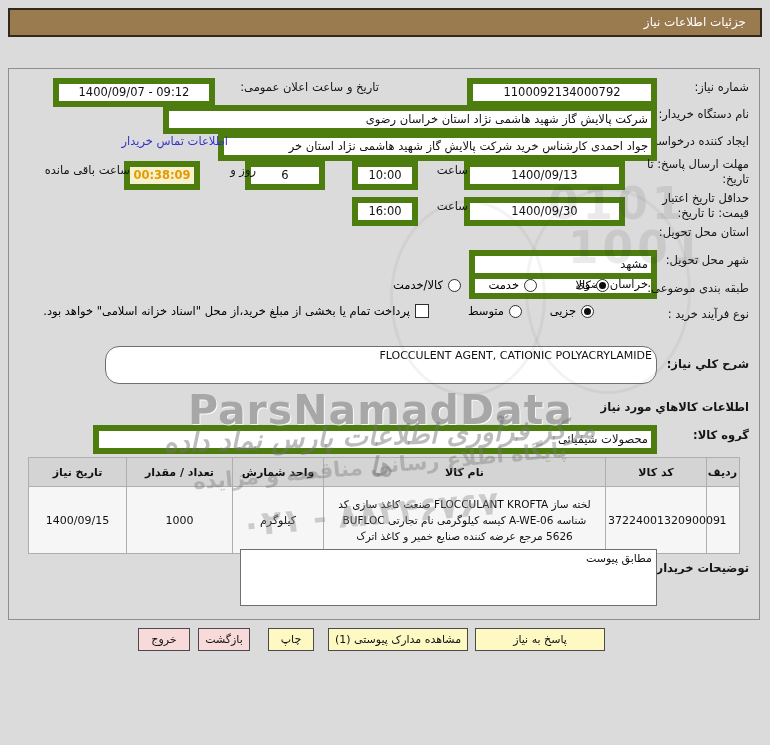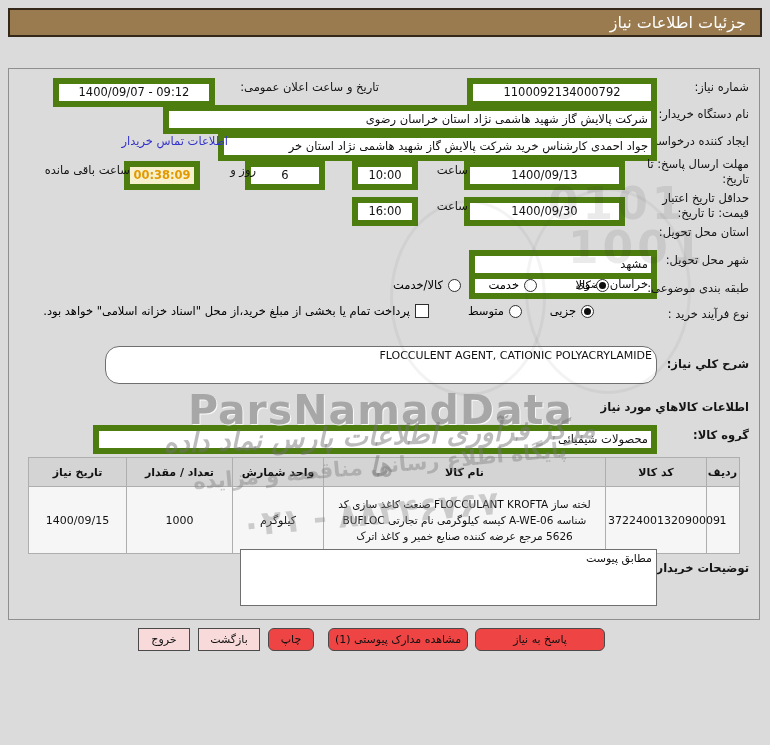--- a/index.html
+++ b/index.html
@@ -1,21 +1,21 @@
 <!DOCTYPE html>
 <html lang="fa" dir="rtl"><head>
 <meta charset="utf-8">
 <style>
   html,body { margin:0; padding:0; background:#dbdbdb; }
   .page { position:relative; width:770px; height:745px; background:#dbdbdb;
           font-family:"DejaVu Sans", sans-serif; direction:rtl; overflow:hidden; }
 
   .titlebar { position:absolute; top:8px; left:8px; width:754px; height:29px;
               background:#9a7b50; border:2px solid #33281a; box-sizing:border-box;
-              color:#fff; font-size:16px; line-height:25px; text-align:right;
+              color:#fff; font-size:12px; line-height:25px; text-align:right;
               padding-right:14px; }
 
   .panel { position:absolute; top:68px; left:8px; width:752px; height:552px;
            border:1px solid #8f8f8f; box-sizing:border-box; }
 
   .lbl { position:absolute; font-size:11.5px; color:#151515; white-space:nowrap; }
   .lbl.wrap { white-space:normal; width:118px; text-align:right; line-height:1.3; }
   .lbl.bold { font-weight:bold; }
 
   .ibox { position:absolute; background:#fff; border:6px solid #4d7c0f; height:17px;
@@ -40,21 +40,21 @@
 
   table.items { position:absolute; top:388px; right:19px; width:711px;
                 border-collapse:separate; border-spacing:1px; background:#aeaeae;
                 font-size:11px; table-layout:fixed; }
   table.items th { background:#d4d4d4; font-weight:bold; height:24px; padding:2px; color:#111; }
   table.items td { background:#f6f6f6; text-align:center; height:60px; padding:2px; color:#111; }
   table.items td.name { font-size:10.5px; line-height:1.55; padding:3px 8px; }
 
   .btn { position:absolute; top:628px; height:23px; border:1px solid #4a4a4a;
          font-size:11px; font-family:inherit; cursor:pointer; padding:0; color:#111; }
-  .btn.green { background:#ef4444;border-radius:6px; }
+  .btn.green { background:#fef9c3; }
   .btn.pink  { background:#f9dada; }
 
   
   .wm { position:absolute; pointer-events:none; z-index:60; }
   .wm-digits { font-size:44px; font-weight:bold; color:rgba(50,50,50,.10);
                letter-spacing:4px; direction:ltr; z-index:1; }
   .wm-circle { border:3px solid rgba(80,80,80,.07); border-radius:50%; z-index:1; }
   .wm-brand { top:386px; left:188px; font-size:41px; font-weight:bold; color:#9f9f9f;
               opacity:.85; letter-spacing:1px; direction:ltr; text-shadow:1px 1px 0 #fff; }
   .wm-line1 { top:420px; left:150px; width:460px; text-align:center; font-size:27px;
@@ -178,21 +178,21 @@
       </table>
 
     <span class="lbl bold" style="top:492px; right:10px;">توضیحات خریدار:</span>
     <div class="bigbox" style="top:480px; right:102px; width:417px; height:57px;">مطابق پیوست</div>
 
   </div>
 
   <button class="btn green" style="left:475px; width:130px;">پاسخ به نیاز</button>
   <button class="btn green" style="left:328px; width:140px;">مشاهده مدارک پیوستی (1)</button>
   <button class="btn green" style="left:268px; width:46px;">چاپ</button>
-  <button class="btn pink" style="left:198px; width:62px;">بازگشت</button>
+  <button class="btn pink" style="left:198px; width:52px;">بازگشت</button>
   <button class="btn pink" style="left:138px; width:52px;">خروج</button>
 
   <div class="wm wm-brand">ParsNamadData</div>
   <div class="wm wm-line1">مرکز فرآوری اطلاعات پارس نماد داده ها</div>
   <div class="wm wm-line2">پایگاه اطلاع رسانی مناقصه و مزایده</div>
   <div class="wm wm-phone">۰۲۱ - ۸۸۳۴۶۷۶۷</div>
 
 </div>
 
 </body></html>

